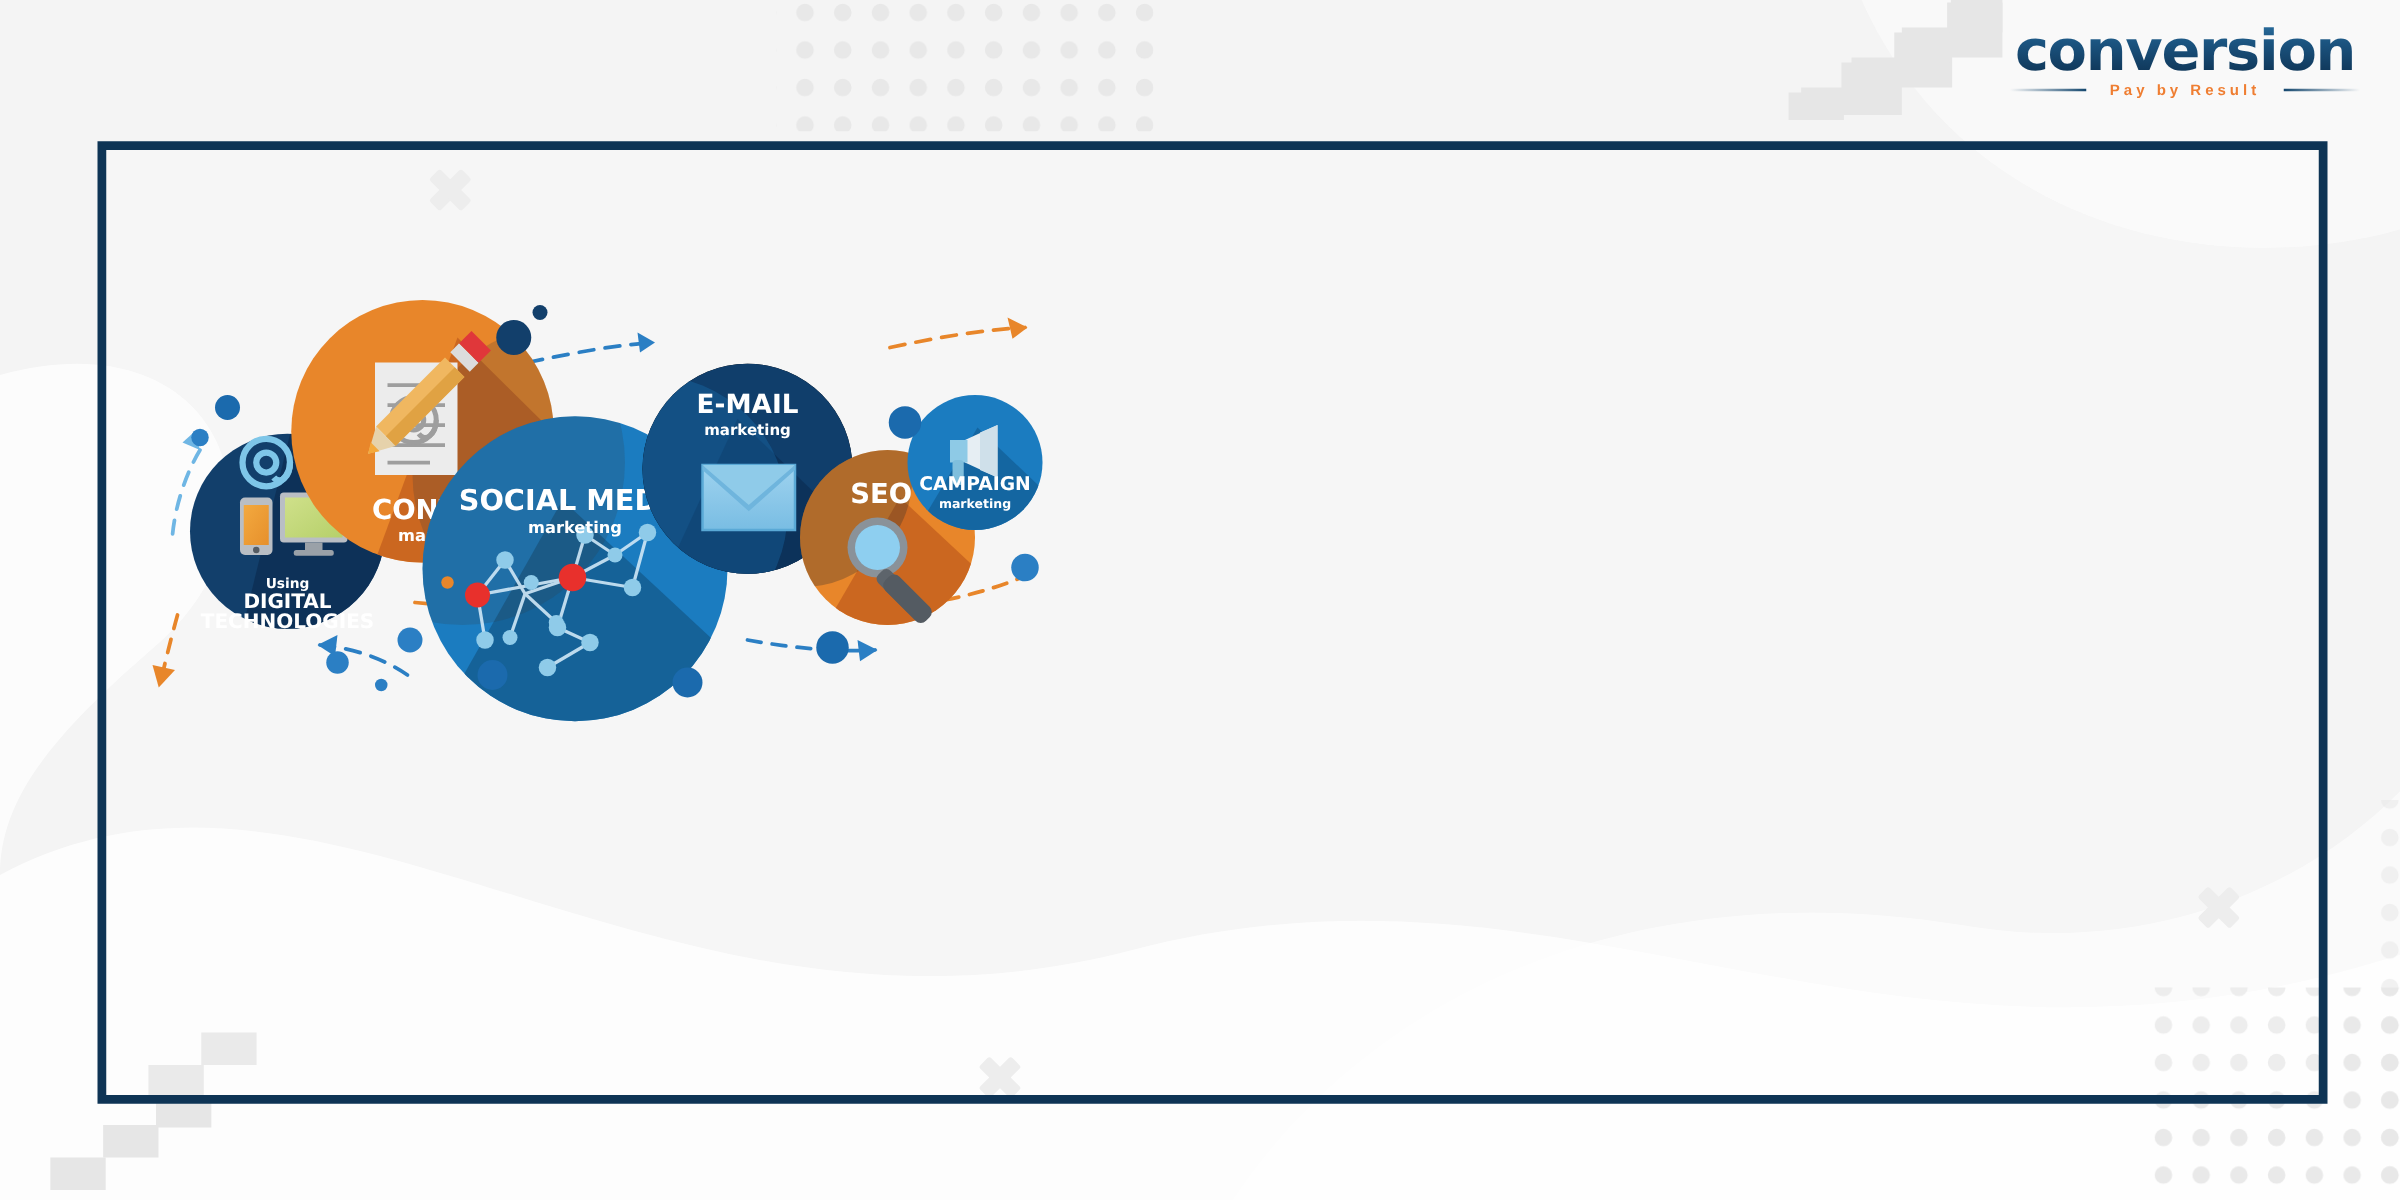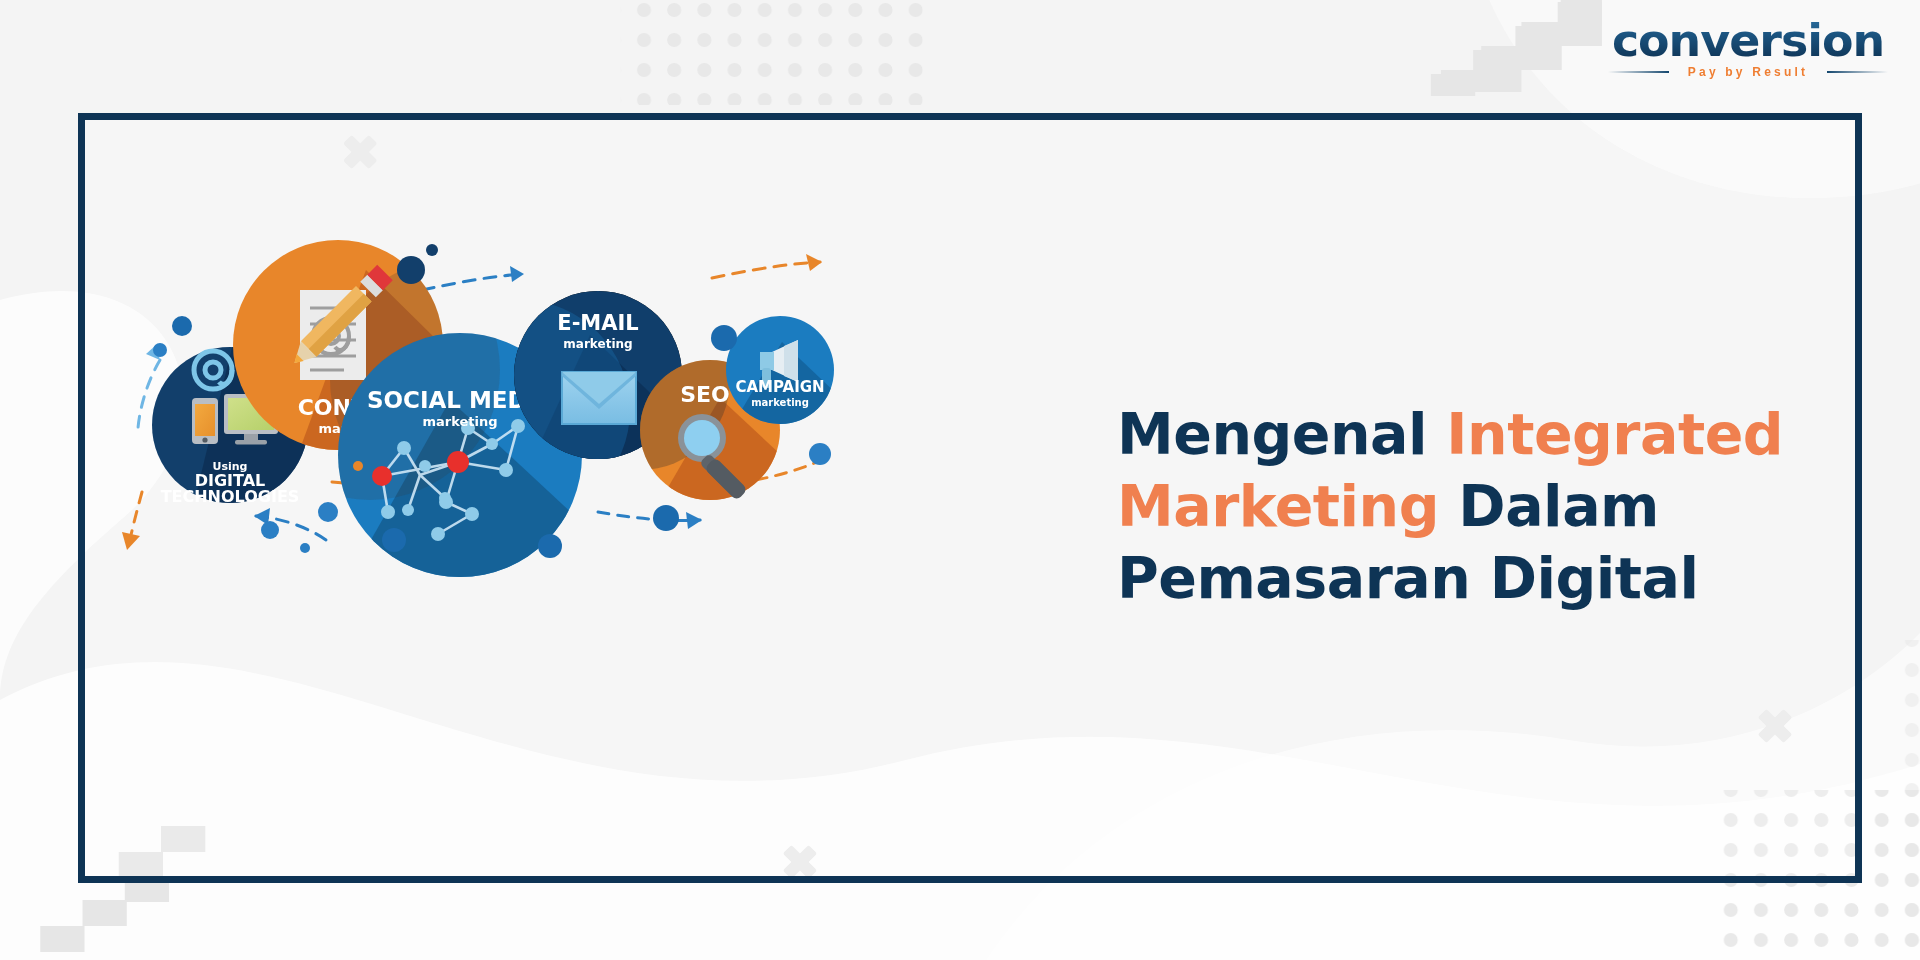--- a/index.html
+++ b/index.html
@@ -116,31 +116,20 @@
 
   <div class="logo">
     <div class="logo-word">conversion</div>
     <div class="logo-sub-wrap">
       <span class="logo-rule"></span>
       <span class="logo-sub">Pay by Result</span>
       <span class="logo-rule r"></span>
     </div>
   </div>
 
-  <div class="headline">
-    <div>
-      <span>Mengenal </span><span class="hl">Integrated</span>
-    </div>
-    <div>
-      <span class="hl">Marketing</span><span> Dalam</span>
-    </div>
-    <div>
-      <span>Pemasaran Digital</span>
-    </div>
-  </div>
 
   <div class="info">
   <svg width="840" height="420" viewBox="0 0 840 420">
     <defs>
       <clipPath id="cDT">
             <circle cx="110" cy="195" r="78"></circle>
           </clipPath>
       <clipPath id="cCT">
             <circle cx="218" cy="115" r="105"></circle>
           </clipPath>

